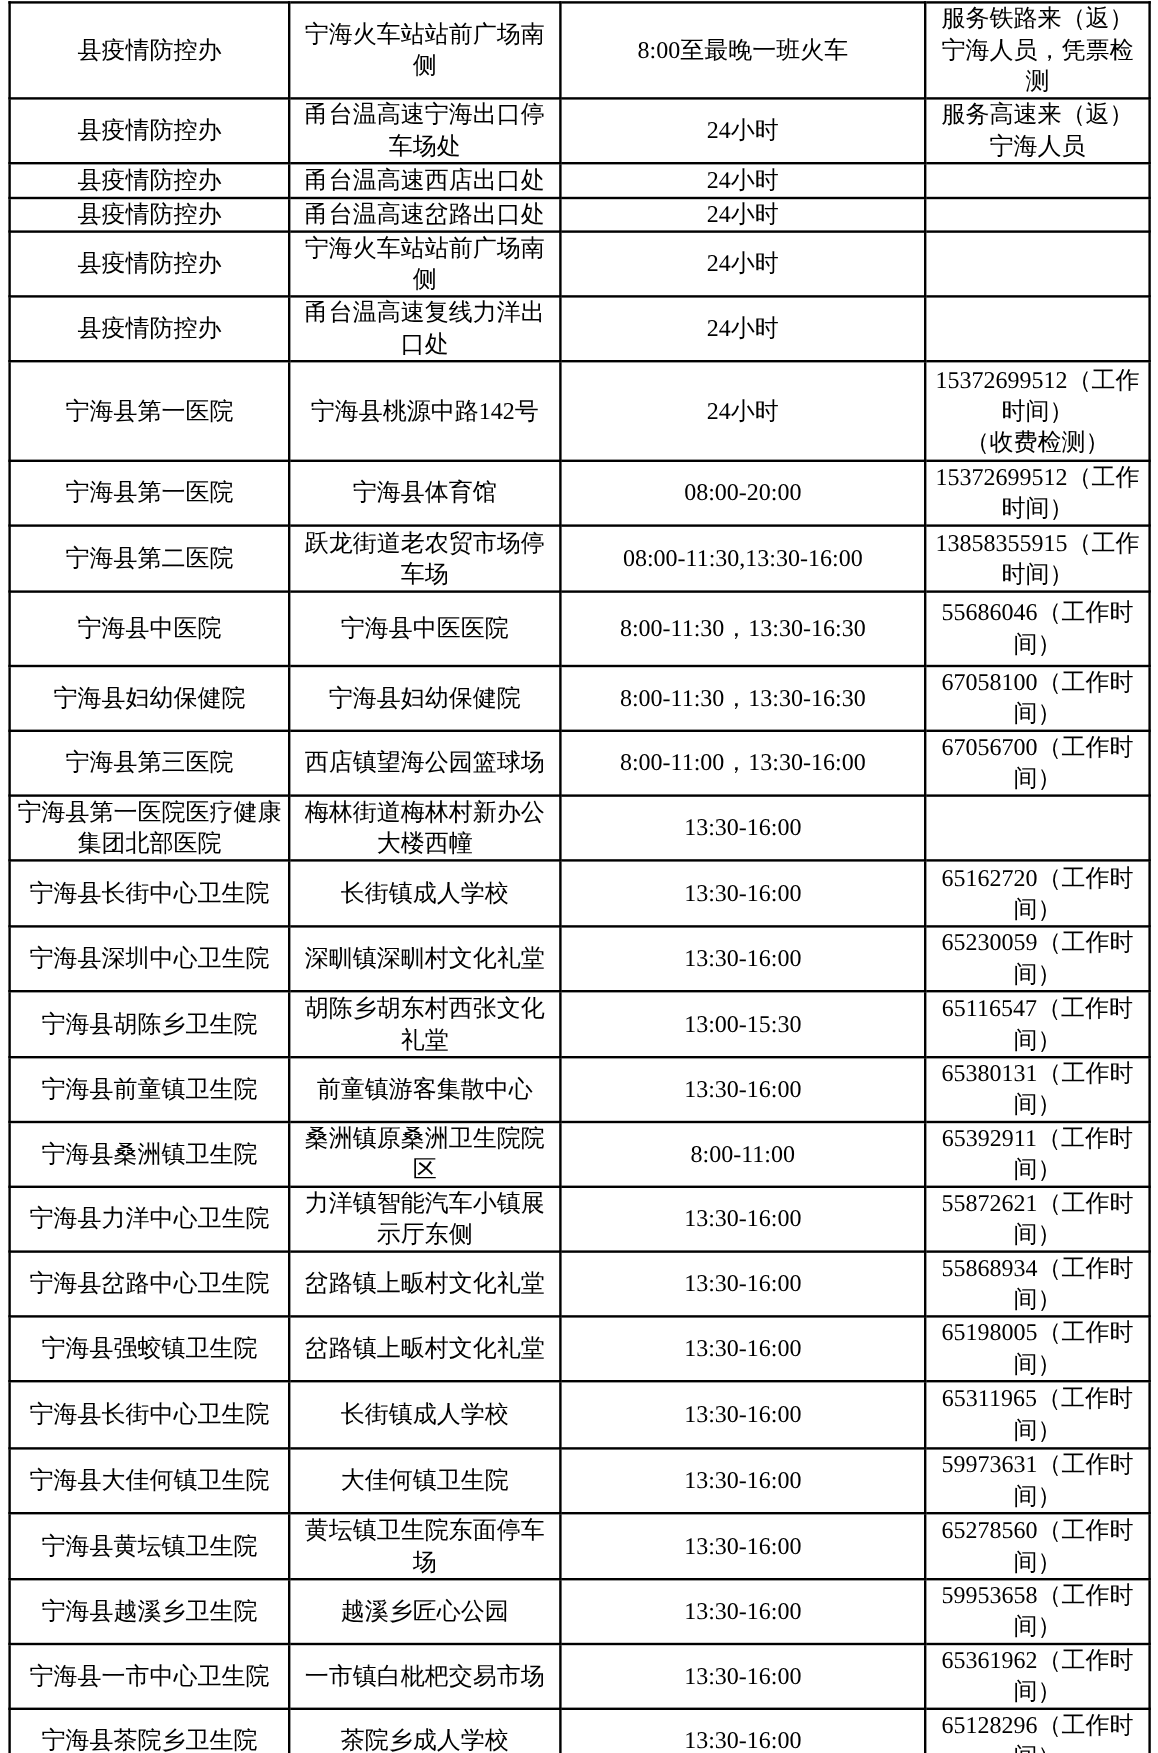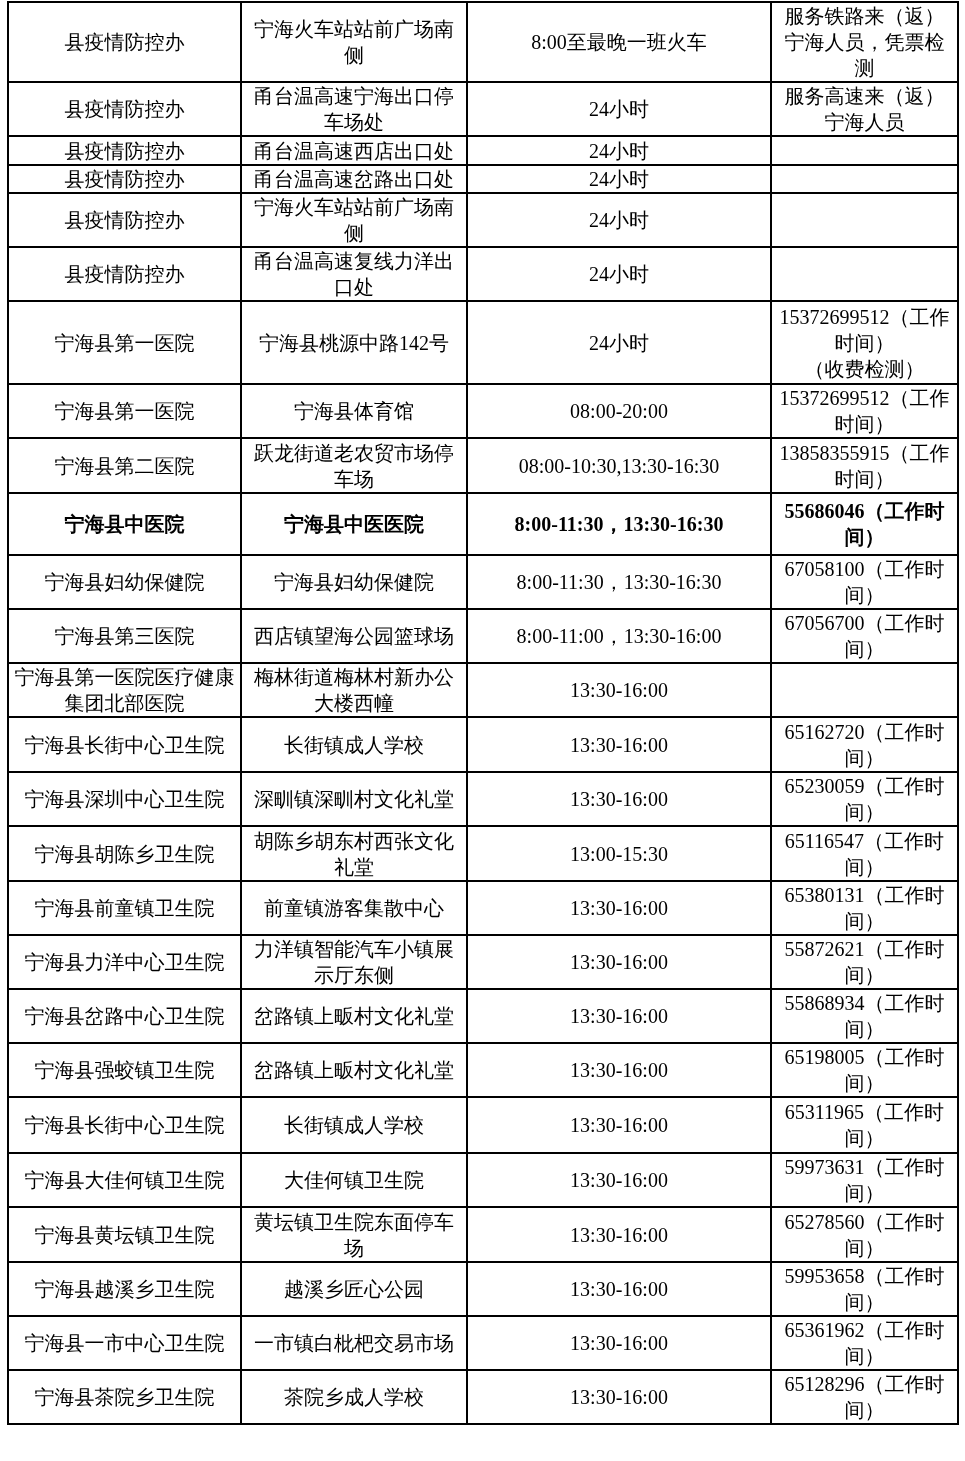--- a/index.html
+++ b/index.html
@@ -108,25 +108,25 @@
   <tr style="height: 53px;">
     <td class="cell-org">宁海县第一医院</td>
     <td class="cell-location">宁海县体育馆</td>
     <td class="cell-hours">08:00-20:00</td>
     <td class="cell-note">15372699512（工作时间）</td>
   </tr>
 
   <tr style="height: 55px; padding-left: 48px;">
     <td class="cell-org">宁海县第二医院</td>
     <td class="cell-location">跃龙街道老农贸市场停车场</td>
-    <td class="cell-hours">08:00-10:30,13:30-16:30</td>
+    <td class="cell-hours">08:00-11:30,13:30-16:00</td>
     <td class="cell-note">13858355915（工作时间）</td>
   </tr>
 
-  <tr style="height: 62px; font-weight: bold;">
+  <tr style="height: 62px;">
     <td class="cell-org">宁海县中医院</td>
     <td class="cell-location">宁海县中医医院</td>
     <td class="cell-hours">8:00-11:30，13:30-16:30</td>
     <td class="cell-note">55686046（工作时间）</td>
   </tr>
 
   <tr style="height: 51px;">
     <td class="cell-org">宁海县妇幼保健院</td>
     <td class="cell-location">宁海县妇幼保健院</td>
     <td class="cell-hours">8:00-11:30，13:30-16:30</td>
@@ -168,20 +168,26 @@
     <td class="cell-note">65116547（工作时间）</td>
   </tr>
 
   <tr style="height: 53px;">
     <td class="cell-org">宁海县前童镇卫生院</td>
     <td class="cell-location">前童镇游客集散中心</td>
     <td class="cell-hours">13:30-16:00</td>
     <td class="cell-note">65380131（工作时间）</td>
   </tr>
 
+  <tr style="height: 52px;">
+    <td class="cell-org">宁海县桑洲镇卫生院</td>
+    <td class="cell-location">桑洲镇原桑洲卫生院院区</td>
+    <td class="cell-hours">8:00-11:00</td>
+    <td class="cell-note">65392911（工作时间）</td>
+  </tr>
 
   <tr style="height: 48px;">
     <td class="cell-org">宁海县力洋中心卫生院</td>
     <td class="cell-location">力洋镇智能汽车小镇展示厅东侧</td>
     <td class="cell-hours">13:30-16:00</td>
     <td class="cell-note">55872621（工作时间）</td>
   </tr>
 
   <tr style="height: 54px;">
     <td class="cell-org">宁海县岔路中心卫生院</td>

